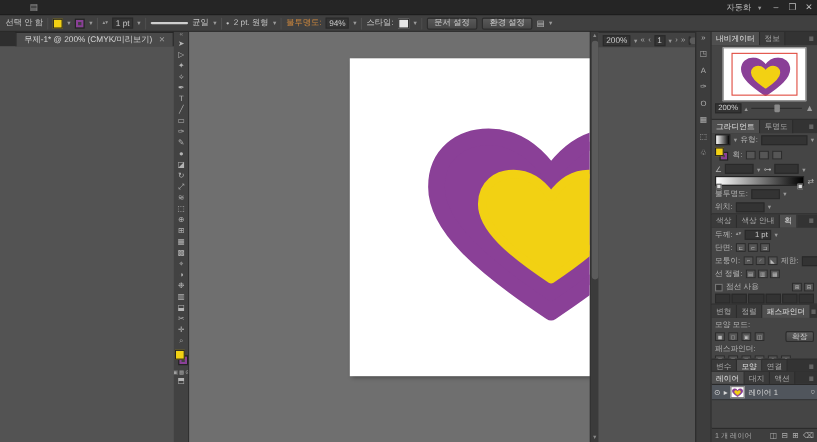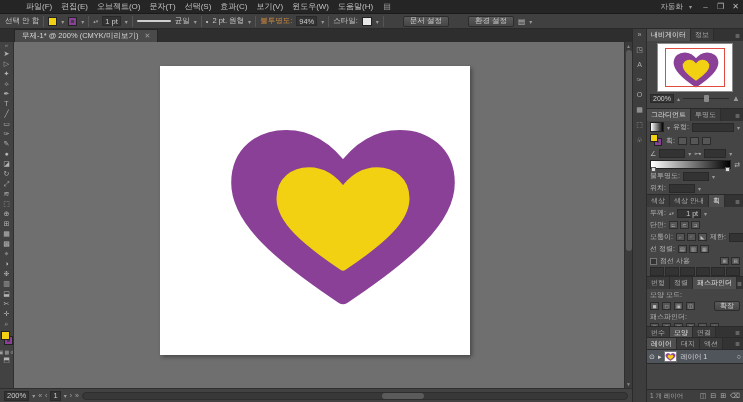--- a/index.html
+++ b/index.html
@@ -27,26 +27,26 @@
   .cb-sep { width:1px; height:11px; background:#2e2e2e; border-right:1px solid #555; }
   .swatch { width:9px; height:9px; border:1px solid #222; display:inline-block; }
   .swatch.fill { background:var(--yellow); }
   .swatch.stroke { background:#404040; box-shadow:inset 0 0 0 2px var(--purple); }
   .dd { color:#9a9a9a; font-size:6px; }
   .field { background:#333; border:1px solid #2a2a2a; color:#ccc; height:10px; display:inline-flex;
            align-items:center; padding:0 2px; font-size:7.5px; }
   .stepper { display:inline-flex; flex-direction:column; line-height:4px; font-size:5px; color:#999; }
   .profile-line { width:34px; height:2px; background:#cfcfcf; border-radius:2px; }
   .cb-btn { background:linear-gradient(#5a5a5a,#464646); border:1px solid #2c2c2c; border-radius:2px;
-            padding:1px 6px; color:#ccc; font-size:7.5px; height:11px; display:inline-flex; align-items:center;margin-left:15px; }
+            padding:1px 6px; color:#ccc; font-size:7.5px; height:11px; display:inline-flex; align-items:center; }
   .opacity-label { color:var(--opacity_label); }
   .style-swatch { width:10px; height:9px; background:#e8e8e8; border:1px solid #222; }
 
   
-  .main-col { position:absolute; left:0; top:29px; width:632px; height:373px; display:flex; flex-direction:column; }
+  .main-col { position:absolute; left:0; top:29px; width:632px; height:373px; display:flex; flex-direction:row; }
   .tabrow { height:13px; background:#2e2e2e; display:flex; align-items:flex-end; }
   .doc-tab { margin-left:14px; height:13px; background:#4a4a4a; color:#d6d6d6; display:flex;
              align-items:center; gap:6px; padding:0 7px; font-size:7.5px; border:1px solid #262626; border-bottom:none; }
   .doc-close { color:#9f9f9f; font-size:7px; }
 
   
   .workzone { flex:1; display:flex; min-height:0; }
   .toolbar { width:14px; background:#424242; border-right:1px solid #2f2f2f; display:flex;
              flex-direction:column; align-items:center; overflow:hidden; }
   .tool-collapse { font-size:6px; color:#8d8d8d; height:7px; line-height:7px; }
@@ -134,31 +134,20 @@
                    align-items:center; gap:4px; padding:0 3px; font-size:6.5px; color:#a5a5a5; }
   .layers-bottom .icons { margin-left:auto; display:flex; gap:4px; font-size:7px; color:#b0b0b0; }
 </style>
 </head>
 <body>
 
 <div id="app">
 
   <div class="titlebar">
     <div class="ai-logo">Ai</div>
-    <div class="menus">
-        <span class="menu-item">파일(F)</span>
-        <span class="menu-item">편집(E)</span>
-        <span class="menu-item">오브젝트(O)</span>
-        <span class="menu-item">문자(T)</span>
-        <span class="menu-item">선택(S)</span>
-        <span class="menu-item">효과(C)</span>
-        <span class="menu-item">보기(V)</span>
-        <span class="menu-item">윈도우(W)</span>
-        <span class="menu-item">도움말(H)</span>
-      </div>
     <span class="tb-appicon">▤</span>
     <div class="tb-right">
       <span class="workspace">자동화</span>
       <span class="dd">▾</span>
       <div class="winbtns">
         <span class="winbtn">–</span>
         <span class="winbtn">❐</span>
         <span class="winbtn">✕</span>
       </div>
     </div>

